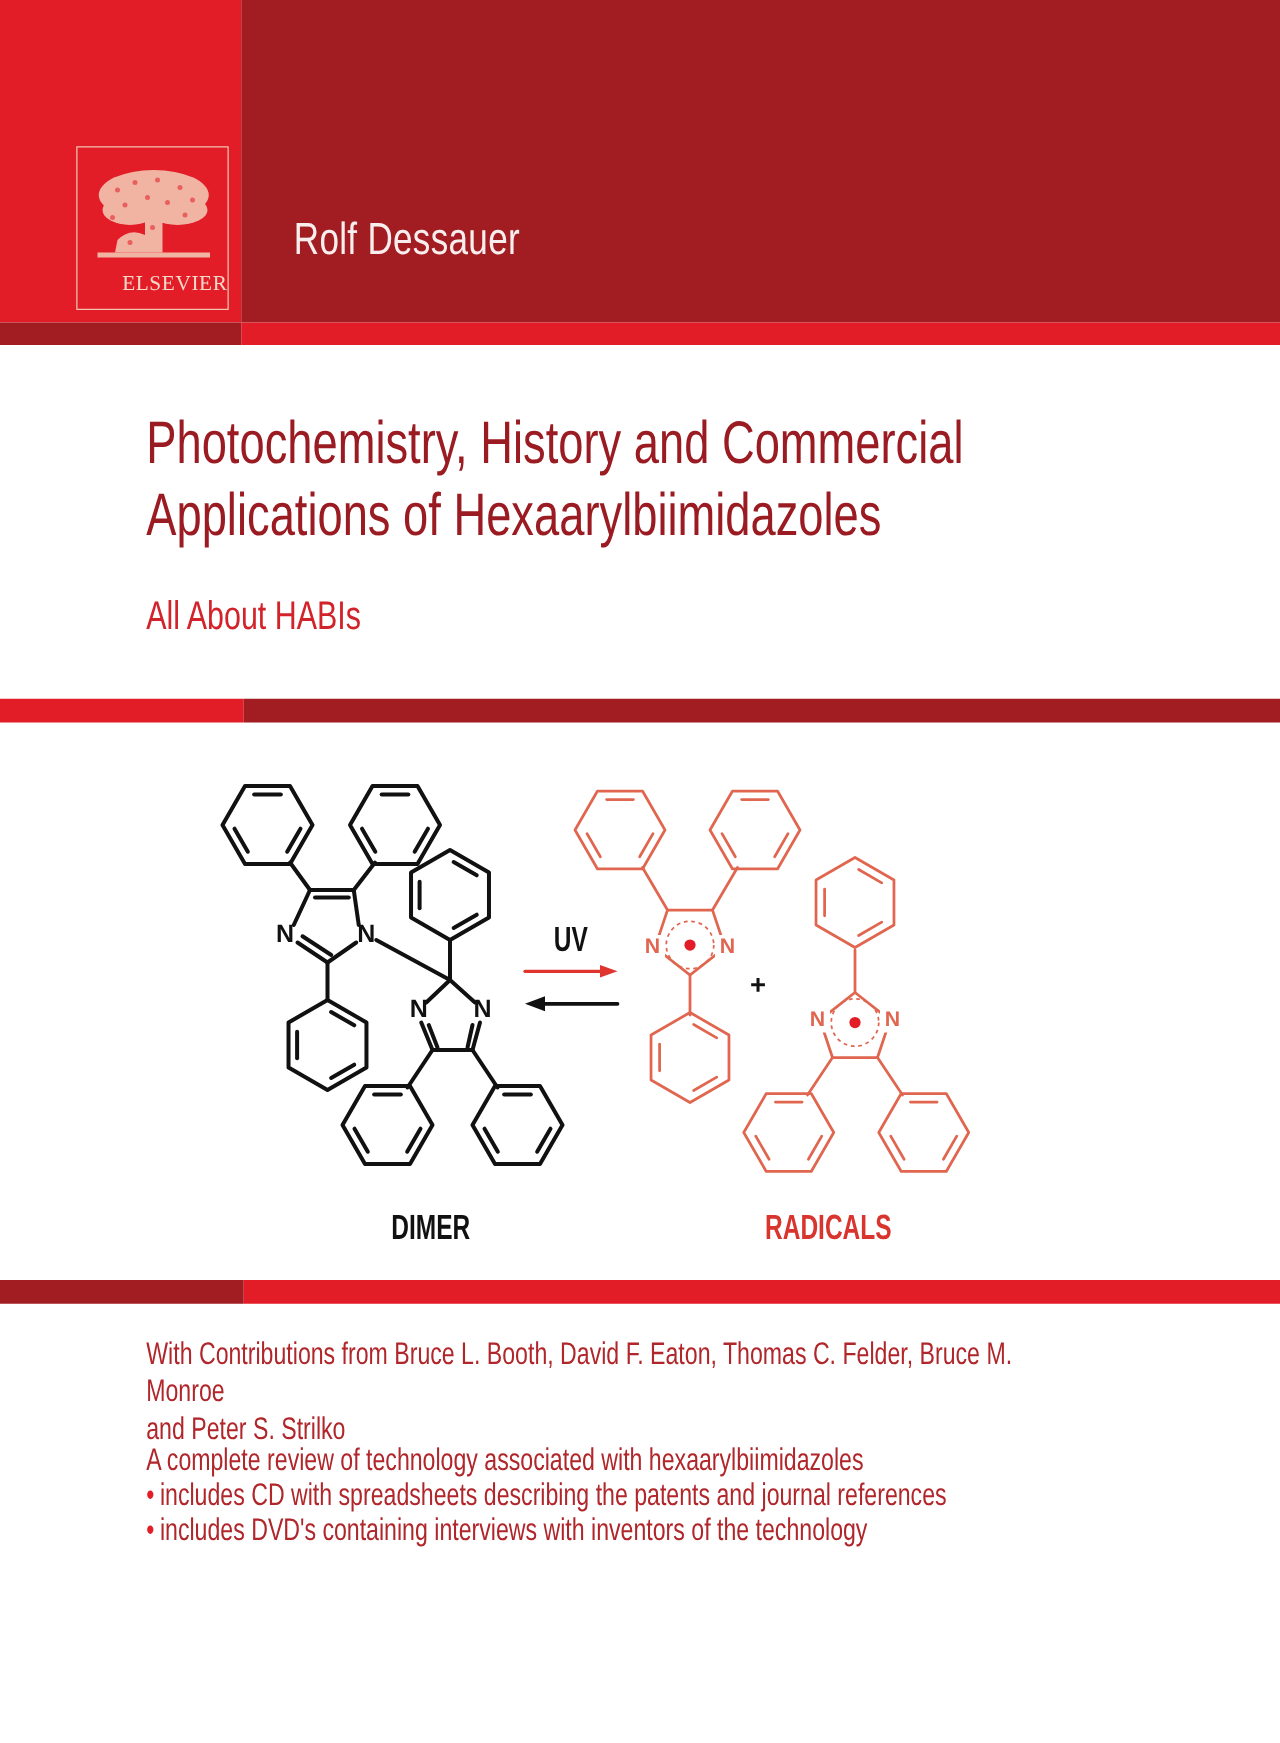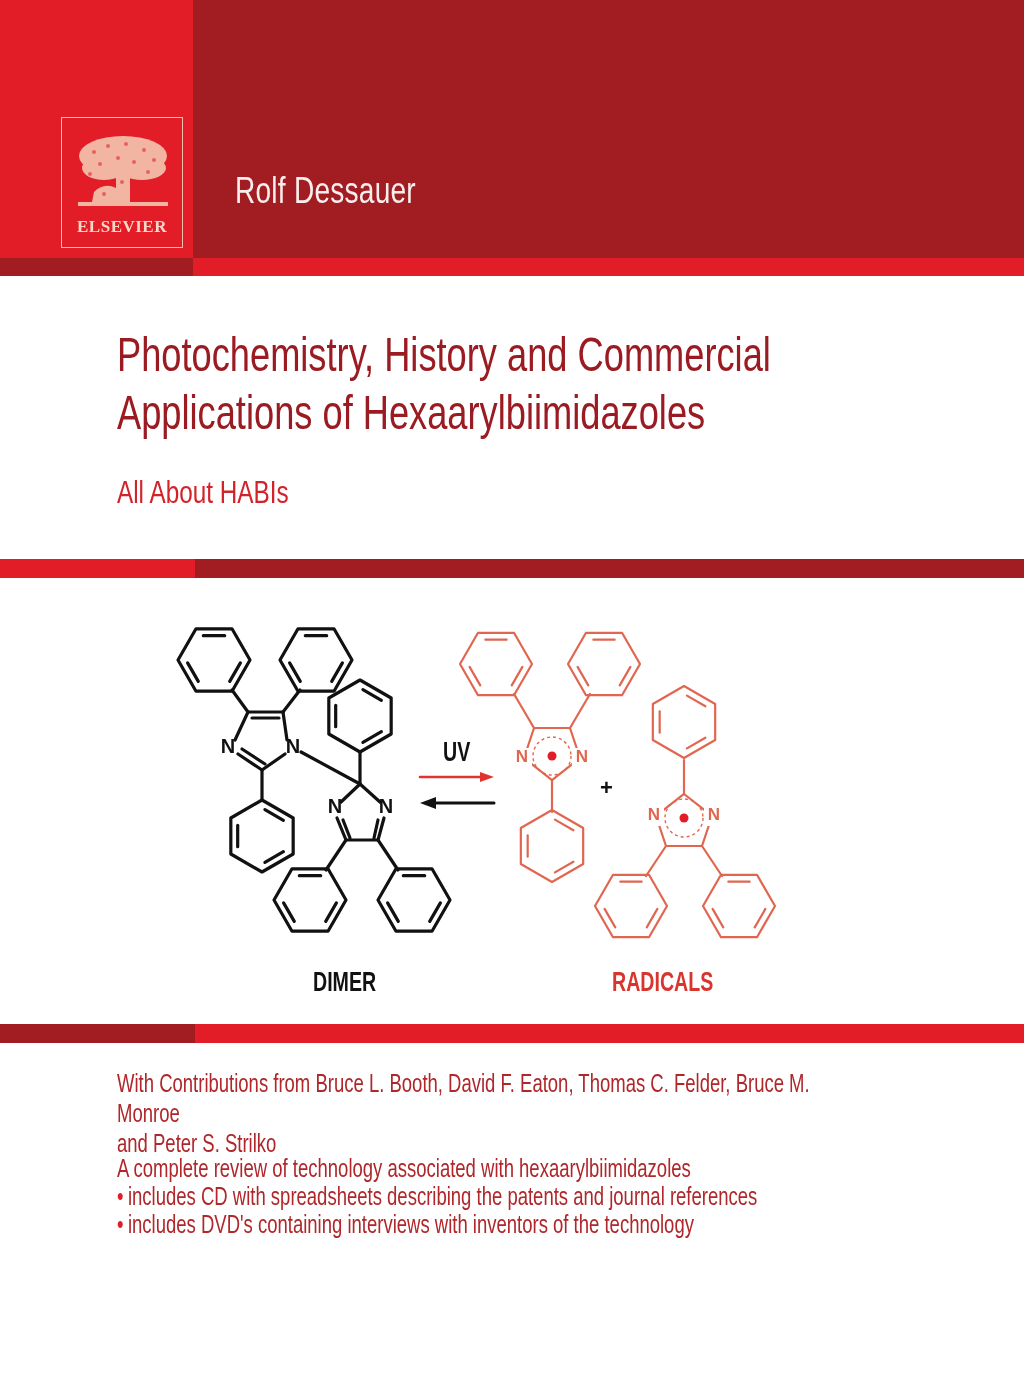--- a/index.html
+++ b/index.html
@@ -9,23 +9,23 @@
 
   
   .hdr-left { left: 0; top: 0; width: 193px; height: 258px; background: #e21d28; }
   .hdr-right { left: 193px; top: 0; width: 831px; height: 258px; background: #a11d22; }
   .hdr-stripe-left { left: 0; top: 258px; width: 193px; height: 18px; background: #a11d22; }
   .hdr-stripe-right { left: 193px; top: 258px; width: 831px; height: 18px; background: #e21d28; }
 
   .logo-box { left: 61px; top: 117px; width: 122px; height: 131px;
               border: 1.5px solid #f3c2ae; box-sizing: border-box; }
   .logo-tree { position: absolute; left: 12px; top: 14px; width: 98px; height: 80px; }
-  .logo-text { position: absolute; left: 0; right: 0; bottom: 10px; text-align: center;
+  .logo-text { position: absolute; left: 0; right: 0; bottom: 10px; text-align: right;
                color: #f6d8c8; font-family: "Liberation Serif", "DejaVu Serif", serif;
-               font-size: 17px; letter-spacing: 0.5px; font-weight: bold; }
+               font-size: 17px; letter-spacing: 0.5px; }
 
   .author { left: 235px; top: 170px; color: #f8eeee; font-size: 36px;
             transform: scaleX(0.78); transform-origin: left top; letter-spacing: 0.3px; }
 
   
   .title { left: 117px; top: 326px; color: #9b1b22; font-size: 48px; line-height: 58px;
            transform: scaleX(0.755); transform-origin: left top; white-space: nowrap; }
   .subtitle { left: 117px; top: 474px; color: #d2232a; font-size: 32px;
               transform: scaleX(0.76); transform-origin: left top; white-space: nowrap; }
 

